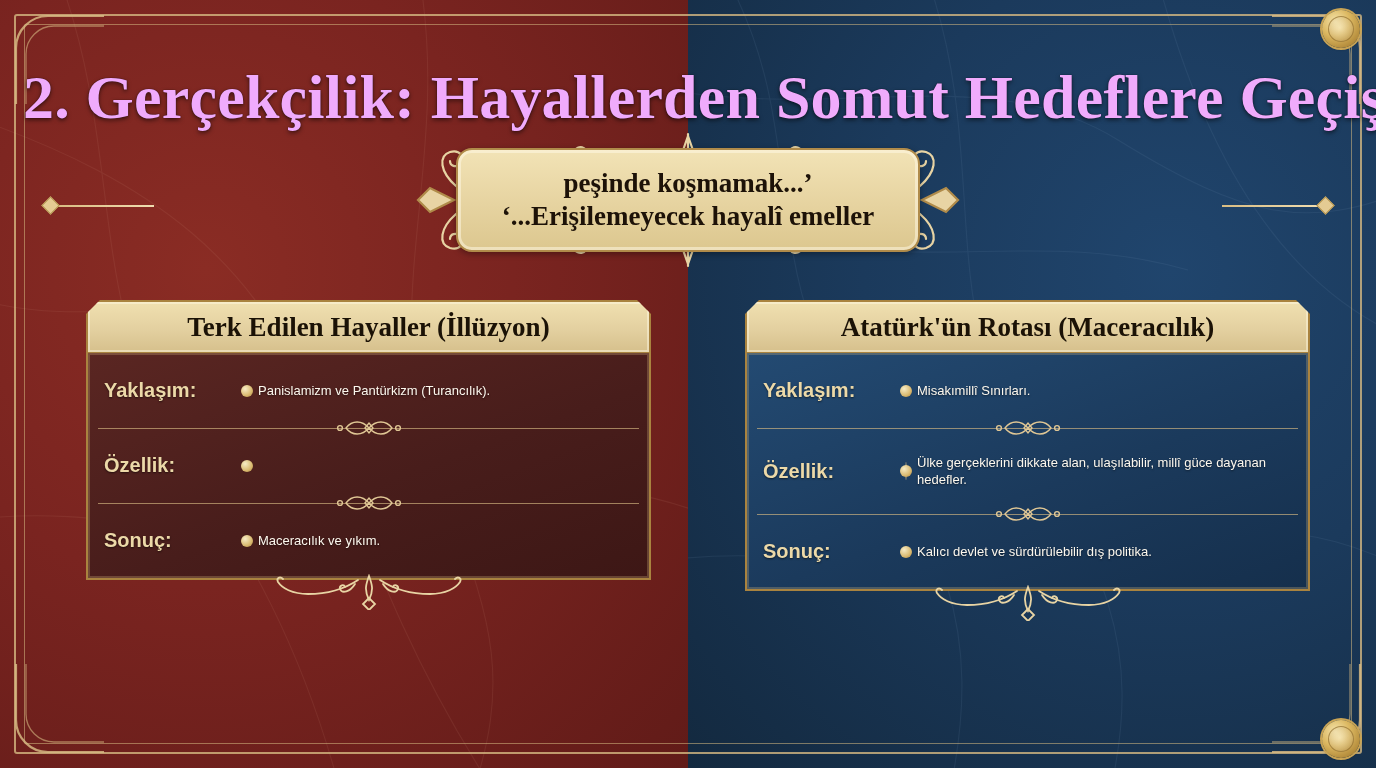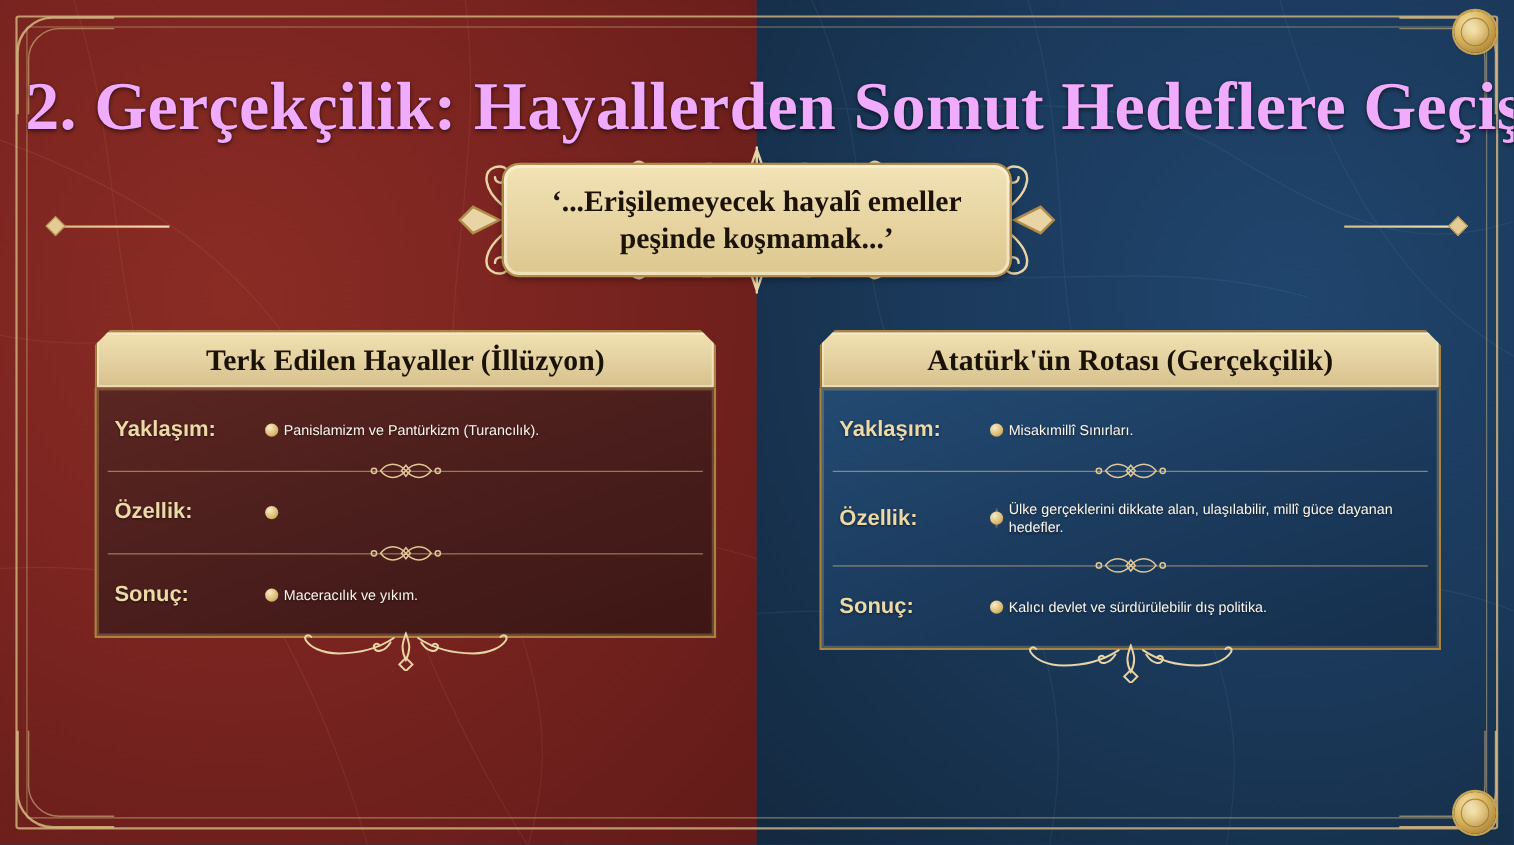--- a/index.html
+++ b/index.html
@@ -263,22 +263,22 @@
         <path d="M78 60 C 62 46, 60 30, 72 26 C 82 23, 88 32, 82 38 C 78 42, 72 40, 72 35"></path>
         <path d="M78 88 C 62 102, 60 118, 72 122 C 82 125, 88 116, 82 110 C 78 106, 72 108, 72 113"></path>
 
         <path d="M544 74 L 568 62 L 580 74 L 568 86 Z" fill="#e8d4a4" stroke="#b08b4a"></path>
         <path d="M542 60 C 558 46, 560 30, 548 26 C 538 23, 532 32, 538 38 C 542 42, 548 40, 548 35"></path>
         <path d="M542 88 C 558 102, 560 118, 548 122 C 538 125, 532 116, 538 110 C 542 106, 548 108, 548 113"></path>
       </g>
     </svg>
     <div class="quote-plate">
       <div class="quote-text">
+        <div>peşinde koşmamak...’</div>
         <div>‘...Erişilemeyecek hayalî emeller</div>
-        <div>peşinde koşmamak...’</div>
       </div>
     </div>
   </div>
 
   <div class="panel panel-left">
     <div class="panel-head">
       <span class="panel-head-text">Terk Edilen Hayaller (İllüzyon)</span>
     </div>
     <div class="panel-body">
 
@@ -332,21 +332,21 @@
         <path d="M104 6 C 92 14, 74 20, 54 20 C 38 20, 28 14, 24 8 C 22 4, 26 2, 29 5"></path>
         <path d="M126 6 C 138 14, 156 20, 176 20 C 192 20, 202 14, 206 8 C 208 4, 204 2, 201 5"></path>
         <path d="M101 10 C 96 18, 88 20, 86 15 C 85 11, 90 10, 91 13"></path>
         <path d="M129 10 C 134 18, 142 20, 144 15 C 145 11, 140 10, 139 13"></path>
       </g>
     </svg>
   </div>
 
   <div class="panel panel-right">
     <div class="panel-head">
-      <span class="panel-head-text">Atatürk'ün Rotası (Gerçekçilik)</span>
+      <span class="panel-head-text">Atatürk'ün Rotası (Maceracılık)</span>
     </div>
     <div class="panel-body">
 
       <div class="row">
         <div class="row-label">Yaklaşım:</div>
         <div class="row-divider">
           <span class="vline"></span>
           <span class="dot"></span>
         </div>
         <div class="row-value">Misakımillî Sınırları.</div>

